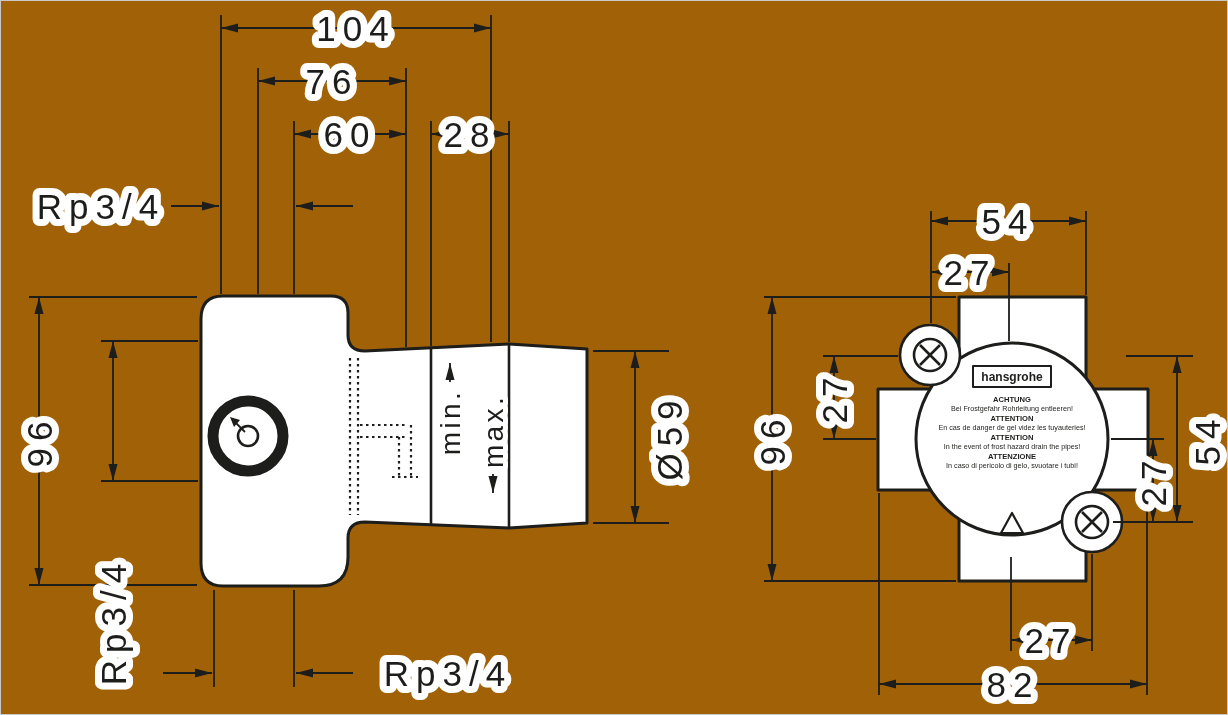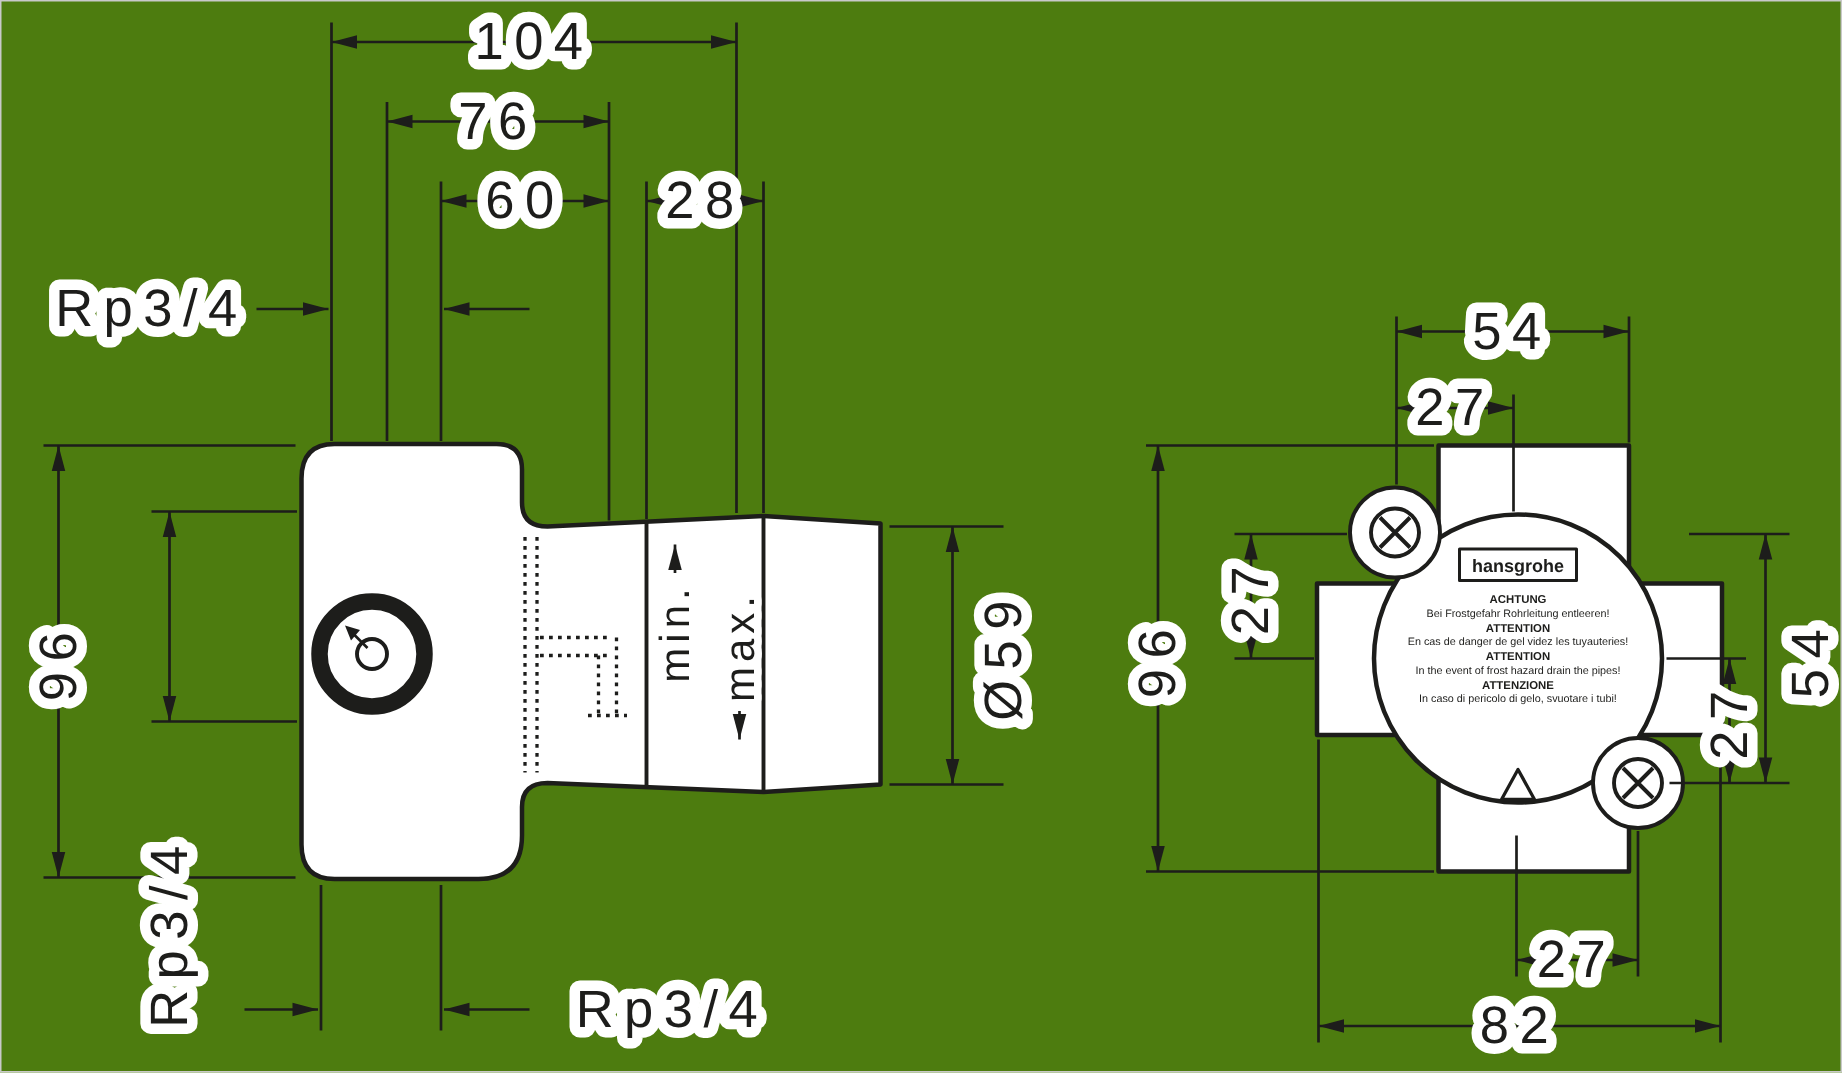--- a/index.html
+++ b/index.html
@@ -1,16 +1,16 @@
 <!DOCTYPE html>
 <html><head>
 <meta charset="utf-8">
 <style>
   html,body{margin:0;padding:0;background:#fff;}
-  .page{position:relative;width:1226px;height:713px;border:1px solid #c9c9c9;background:#4d7c0f;overflow:hidden;}
+  .page{position:relative;width:1226px;height:713px;border:1px solid #c9c9c9;background:#a16207;overflow:hidden;}
   svg{display:block;}
   .ol  {fill:#fff;stroke:#1d1d1b;stroke-width:3;stroke-linejoin:round;}
   .ol2 {fill:#fff;stroke:#1d1d1b;stroke-width:2.6;stroke-linejoin:round;}
   .pln {fill:none;stroke:#1d1d1b;stroke-width:2.6;}
   .ln  {fill:none;stroke:#1d1d1b;stroke-width:1.8;}
   .dsh {fill:none;stroke:#1d1d1b;stroke-width:2.2;stroke-dasharray:2.5 3.5;}
   .thk {fill:none;stroke:#1d1d1b;stroke-width:11;}
   .dt  {font-family:"Liberation Sans",sans-serif;font-size:35px;letter-spacing:.2em;fill:#1d1d1b;
         text-anchor:middle;dominant-baseline:central;paint-order:stroke;stroke:#fff;stroke-width:14px;stroke-linejoin:round;}
   .dts {font-size:28px;letter-spacing:.12em;stroke-width:10px;}

